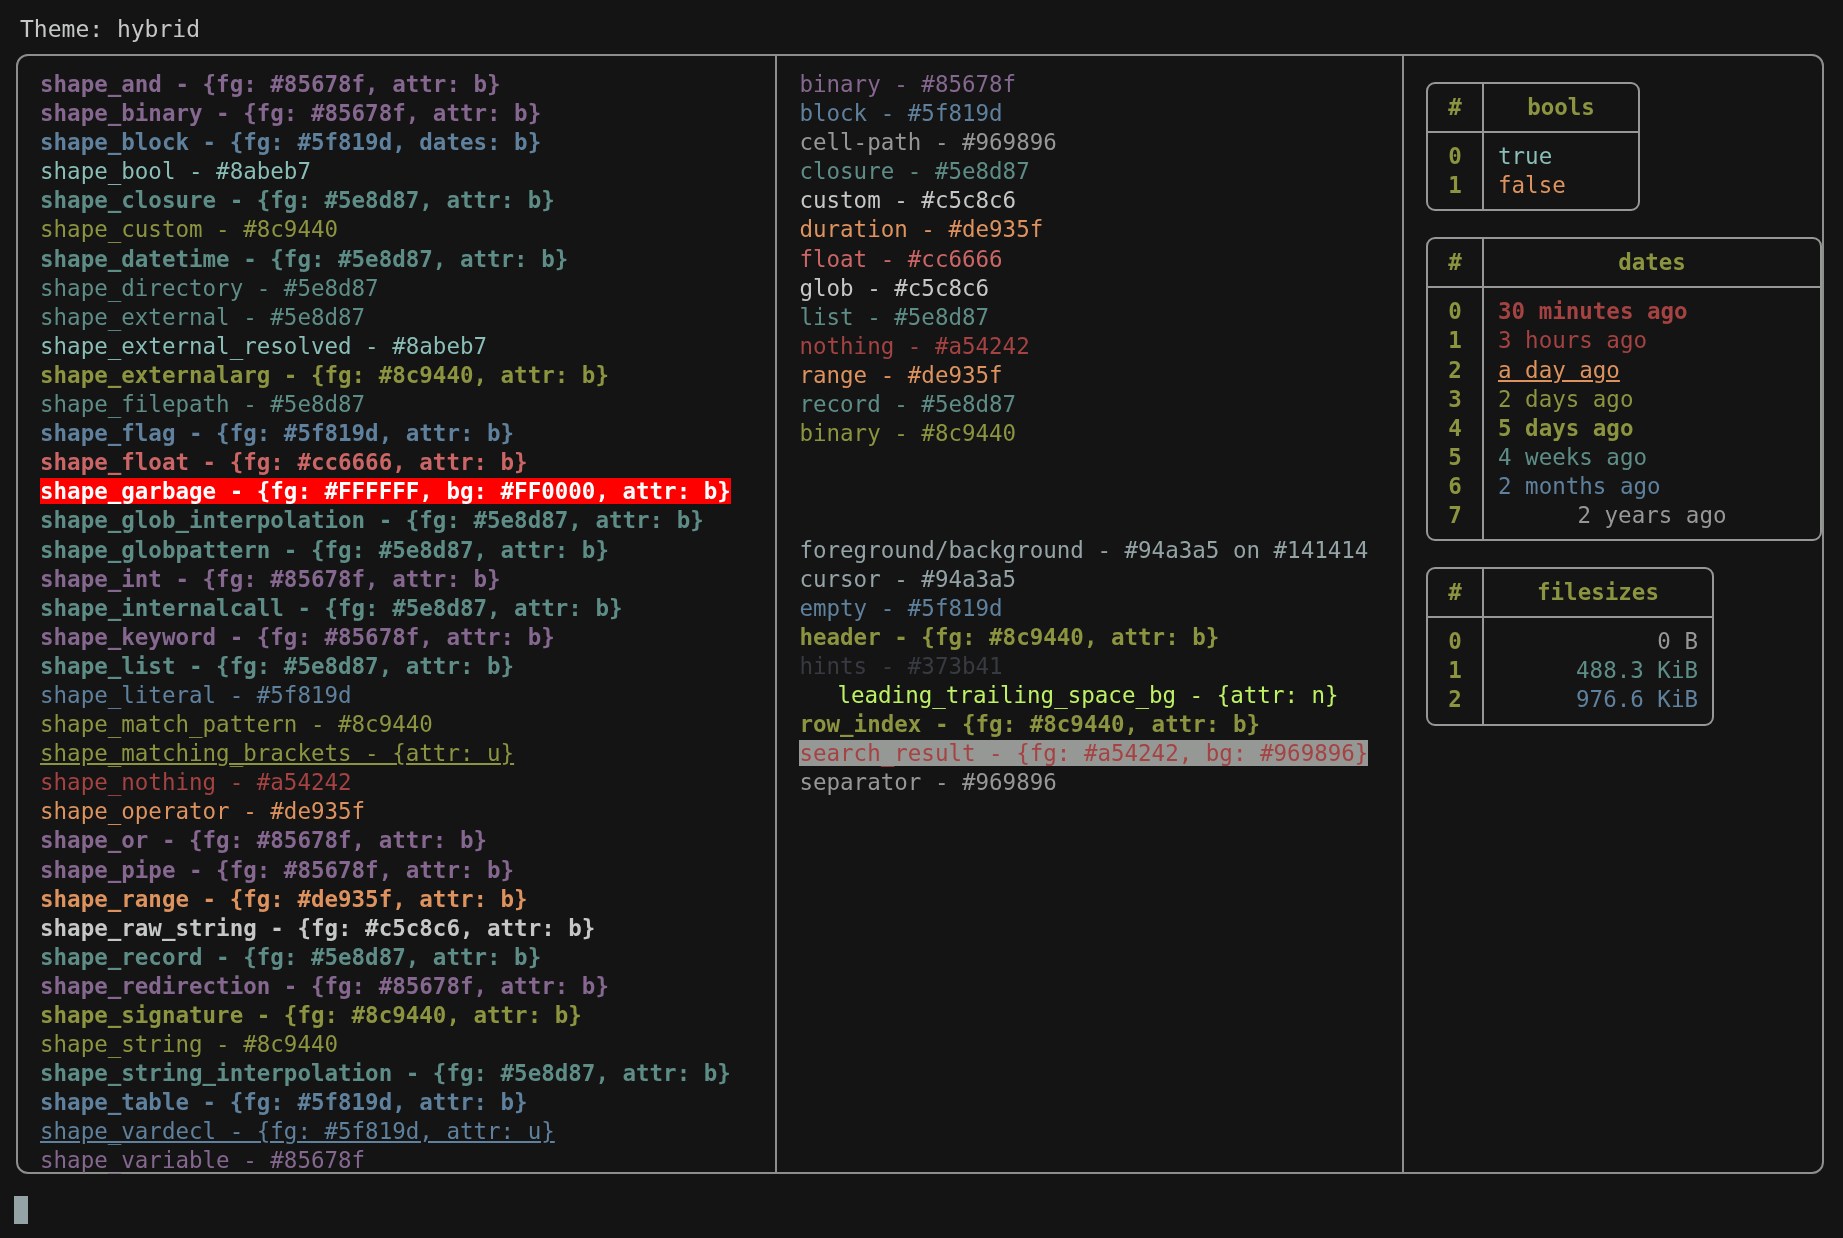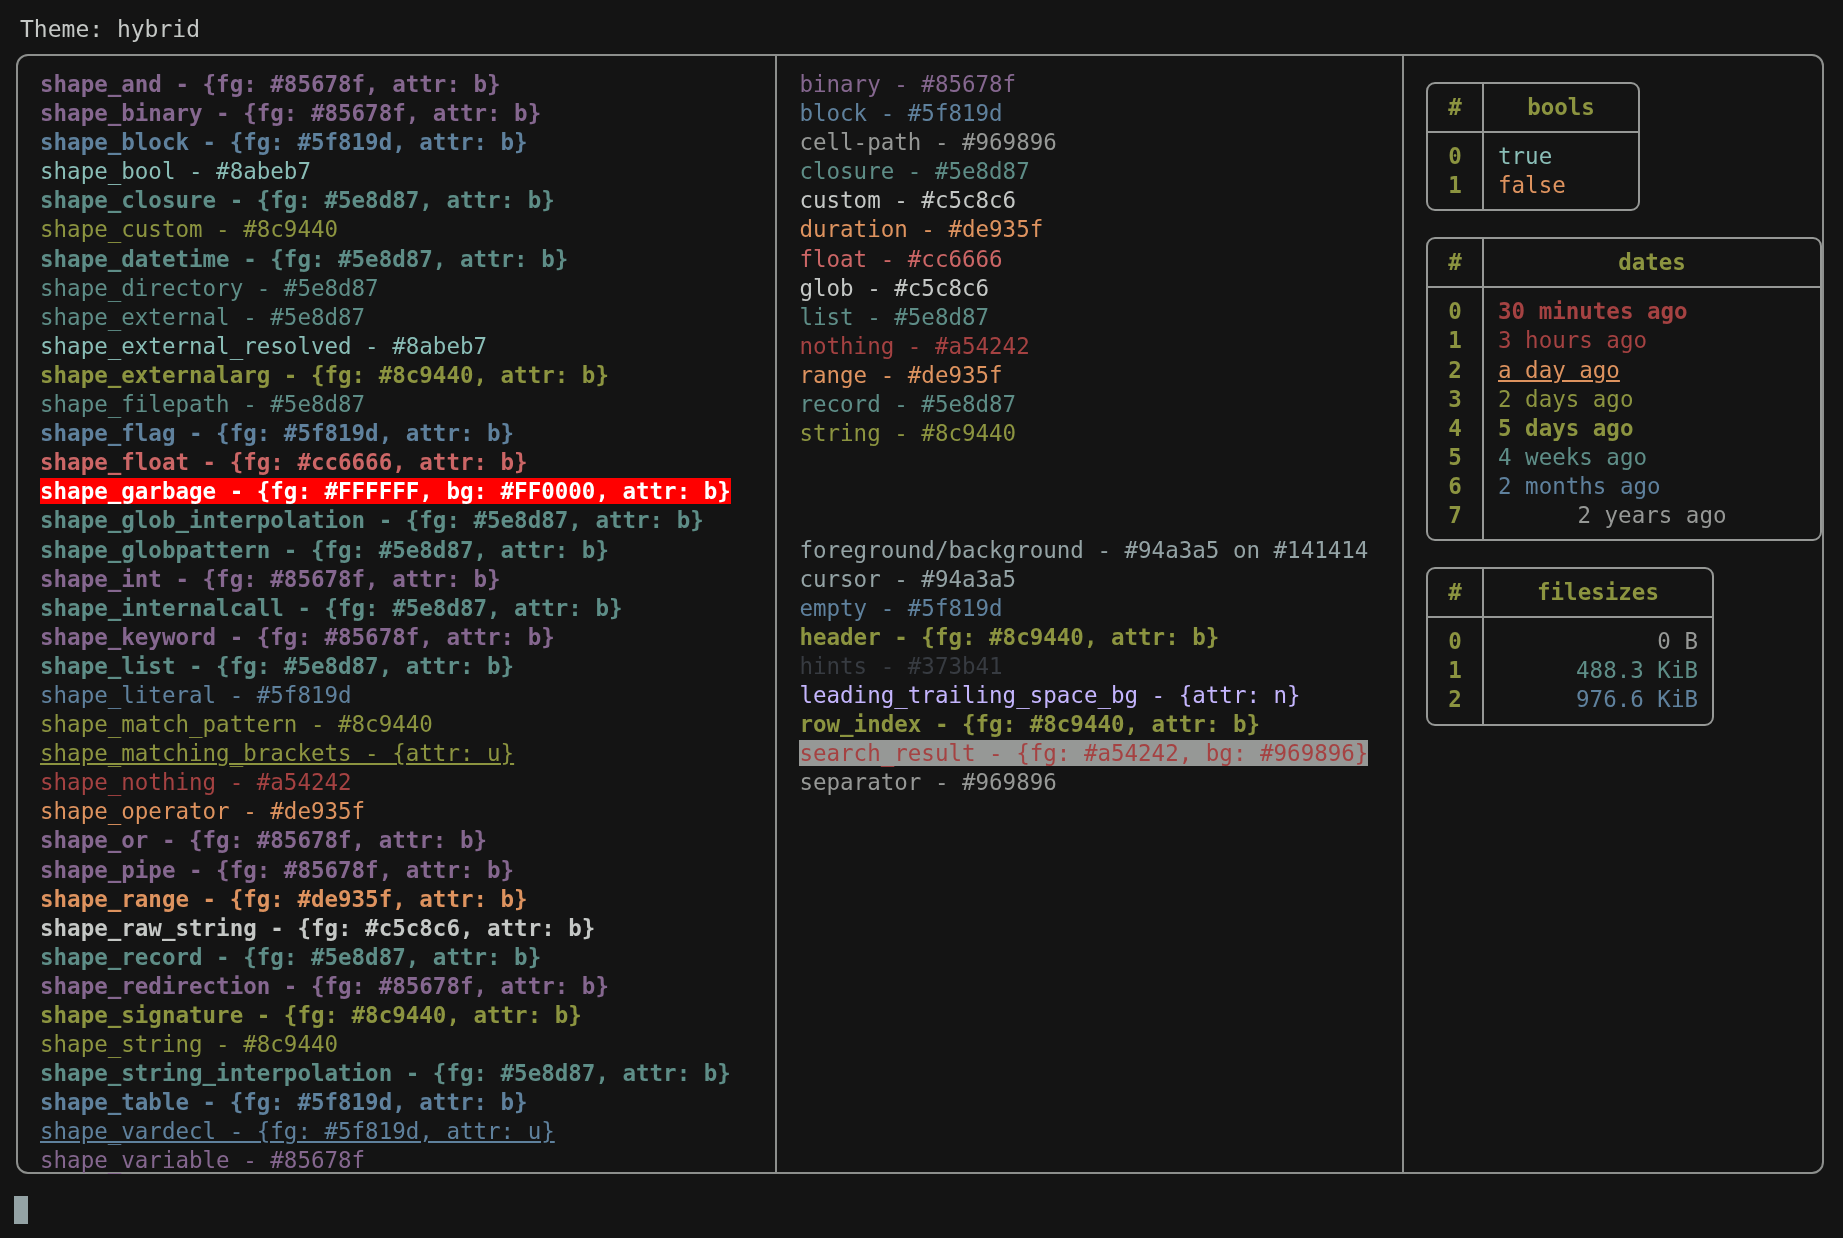--- a/index.html
+++ b/index.html
@@ -131,21 +131,21 @@
 
 <div class="screen">
 
   <div class="theme-line">Theme: hybrid</div>
 
   <div class="panel">
 
     <div class="col col-left" id="shapes-col">
         <div class="line b" style="color: rgb(133, 103, 143);">shape_and - {fg: #85678f, attr: b}</div>
         <div class="line b" style="color: rgb(133, 103, 143);">shape_binary - {fg: #85678f, attr: b}</div>
-        <div class="line b" style="color: rgb(95, 129, 157);">shape_block - {fg: #5f819d, attr: b}</div>
+        <div class="line b" style="color: rgb(95, 129, 157);">shape_block - {fg: #5f819d, dates: b}</div>
         <div class="line" style="color: rgb(138, 190, 183);">shape_bool - #8abeb7</div>
         <div class="line b" style="color: rgb(94, 141, 135);">shape_closure - {fg: #5e8d87, attr: b}</div>
         <div class="line" style="color: rgb(140, 148, 64);">shape_custom - #8c9440</div>
         <div class="line b" style="color: rgb(94, 141, 135);">shape_datetime - {fg: #5e8d87, attr: b}</div>
         <div class="line" style="color: rgb(94, 141, 135);">shape_directory - #5e8d87</div>
         <div class="line" style="color: rgb(94, 141, 135);">shape_external - #5e8d87</div>
         <div class="line" style="color: rgb(138, 190, 183);">shape_external_resolved - #8abeb7</div>
         <div class="line b" style="color: rgb(140, 148, 64);">shape_externalarg - {fg: #8c9440, attr: b}</div>
         <div class="line" style="color: rgb(94, 141, 135);">shape_filepath - #5e8d87</div>
         <div class="line b" style="color: rgb(95, 129, 157);">shape_flag - {fg: #5f819d, attr: b}</div>
@@ -183,30 +183,30 @@
           <div class="line" style="color: rgb(150, 152, 150);">cell-path - #969896</div>
           <div class="line" style="color: rgb(94, 141, 135);">closure - #5e8d87</div>
           <div class="line" style="color: rgb(197, 200, 198);">custom - #c5c8c6</div>
           <div class="line" style="color: rgb(222, 147, 95);">duration - #de935f</div>
           <div class="line" style="color: rgb(204, 102, 102);">float - #cc6666</div>
           <div class="line" style="color: rgb(197, 200, 198);">glob - #c5c8c6</div>
           <div class="line" style="color: rgb(94, 141, 135);">list - #5e8d87</div>
           <div class="line" style="color: rgb(165, 66, 66);">nothing - #a54242</div>
           <div class="line" style="color: rgb(222, 147, 95);">range - #de935f</div>
           <div class="line" style="color: rgb(94, 141, 135);">record - #5e8d87</div>
-          <div class="line" style="color: rgb(140, 148, 64);">string - #8c9440</div>
+          <div class="line" style="color: rgb(140, 148, 64);">binary - #8c9440</div>
         </div>
       <div class="spacer3"></div>
       <div id="ui-col">
           <div class="line" style="color: rgb(148, 163, 165);">foreground/background - #94a3a5 on #141414</div>
           <div class="line" style="color: rgb(148, 163, 165);">cursor - #94a3a5</div>
           <div class="line" style="color: rgb(95, 129, 157);">empty - #5f819d</div>
           <div class="line b" style="color: rgb(140, 148, 64);">header - {fg: #8c9440, attr: b}</div>
           <div class="line" style="color: rgb(55, 59, 65);">hints - #373b41</div>
-          <div class="line" style="color: #c4b5fd;">leading_trailing_space_bg - {attr: n}</div>
+          <div class="line" style="color: #bef264; margin-left: 38px;">leading_trailing_space_bg - {attr: n}</div>
           <div class="line b" style="color: rgb(140, 148, 64);">row_index - {fg: #8c9440, attr: b}</div>
           <div class="line" style="color: rgb(165, 66, 66);"><span style="background: rgb(150, 152, 150); color: rgb(165, 66, 66);">search_result - {fg: #a54242, bg: #969896}</span></div>
           <div class="line" style="color: rgb(150, 152, 150);">separator - #969896</div>
         </div>
     </div>
 
     <div class="col col-right">
       <div class="tables" id="tables-col">
           <div class="tbl w-bools">
             <div class="hdr">

